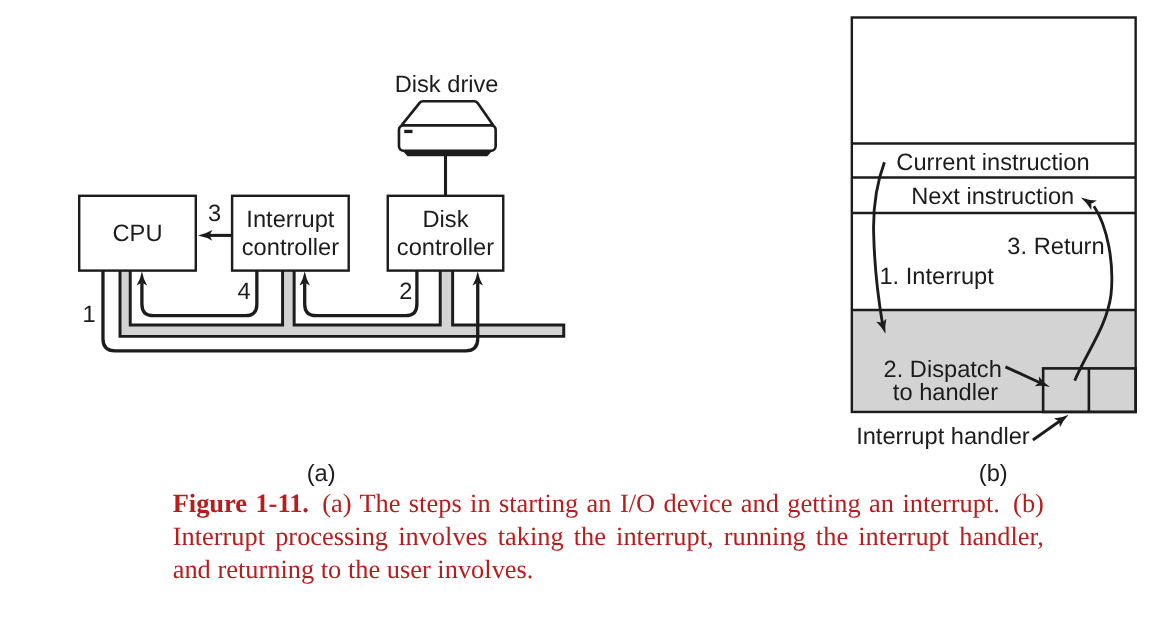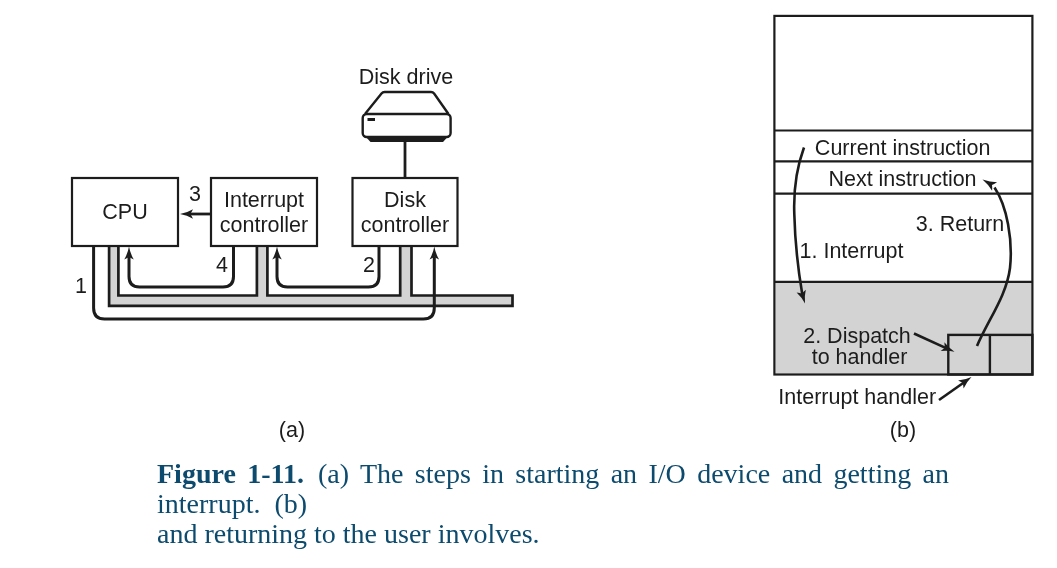--- a/index.html
+++ b/index.html
@@ -1,19 +1,19 @@
 <!DOCTYPE html>
 <html><head>
 <meta charset="utf-8">
 <style>
 html,body{margin:0;padding:0;background:#fff;}
 body{width:1057px;height:568px;position:relative;font-family:"Liberation Sans",sans-serif;}
 svg{position:absolute;left:0;top:0;}
 svg text{font-family:"Liberation Sans",sans-serif;fill:#1c1c1c;stroke:none;}
-.cap{position:absolute;left:157px;top:459px;width:792px;font-family:"Liberation Serif",serif;font-size:28px;line-height:30px;color:#0c4a6e;}
+.cap{position:absolute;left:157px;top:443px;width:792px;font-family:"Liberation Serif",serif;font-size:24px;line-height:30px;color:#b91c1c;}
 .j{text-align:justify;text-align-last:justify;}
 </style>
 </head>
 <body>
 <svg width="1057" height="568" viewBox="0 0 1057 568">
 <g fill="none" stroke="#1c1c1c" stroke-width="2.2">
 
 <g>
 <path d="M109.1 246 L109.1 305.8 L512.5 305.8 L512.5 295.5 L411.5 295.5 L411.5 246 L400.2 246 L400.2 295.5 L267.4 295.5 L267.4 246 L256.9 246 L256.9 295.5 L118.4 295.5 L118.4 246 Z" fill="#d3d3d4" stroke="none"></path>
 <path d="M109.1 246 V305.8 H512.5 V295.5 H411.5 V246 M400.2 246 V295.5 H267.4 V246 M256.9 246 V295.5 H118.4 V246" fill="none" stroke-width="2.7"></path>
@@ -163,14 +163,15 @@
       </g>
 
 <g>
         <text x="903" y="437" font-size="21.5" text-anchor="middle">(b)</text>
       </g>
 </g>
 </svg>
 
 <div class="cap">
 <div class="j"><b>Figure 1-11.</b> (a) The steps in starting an I/O device and getting an interrupt. (b)</div>
+<div class="j">Interrupt processing involves taking the interrupt, running the interrupt handler,</div>
 <div>and returning to the user involves.</div>
 </div>
 
 </body></html>

